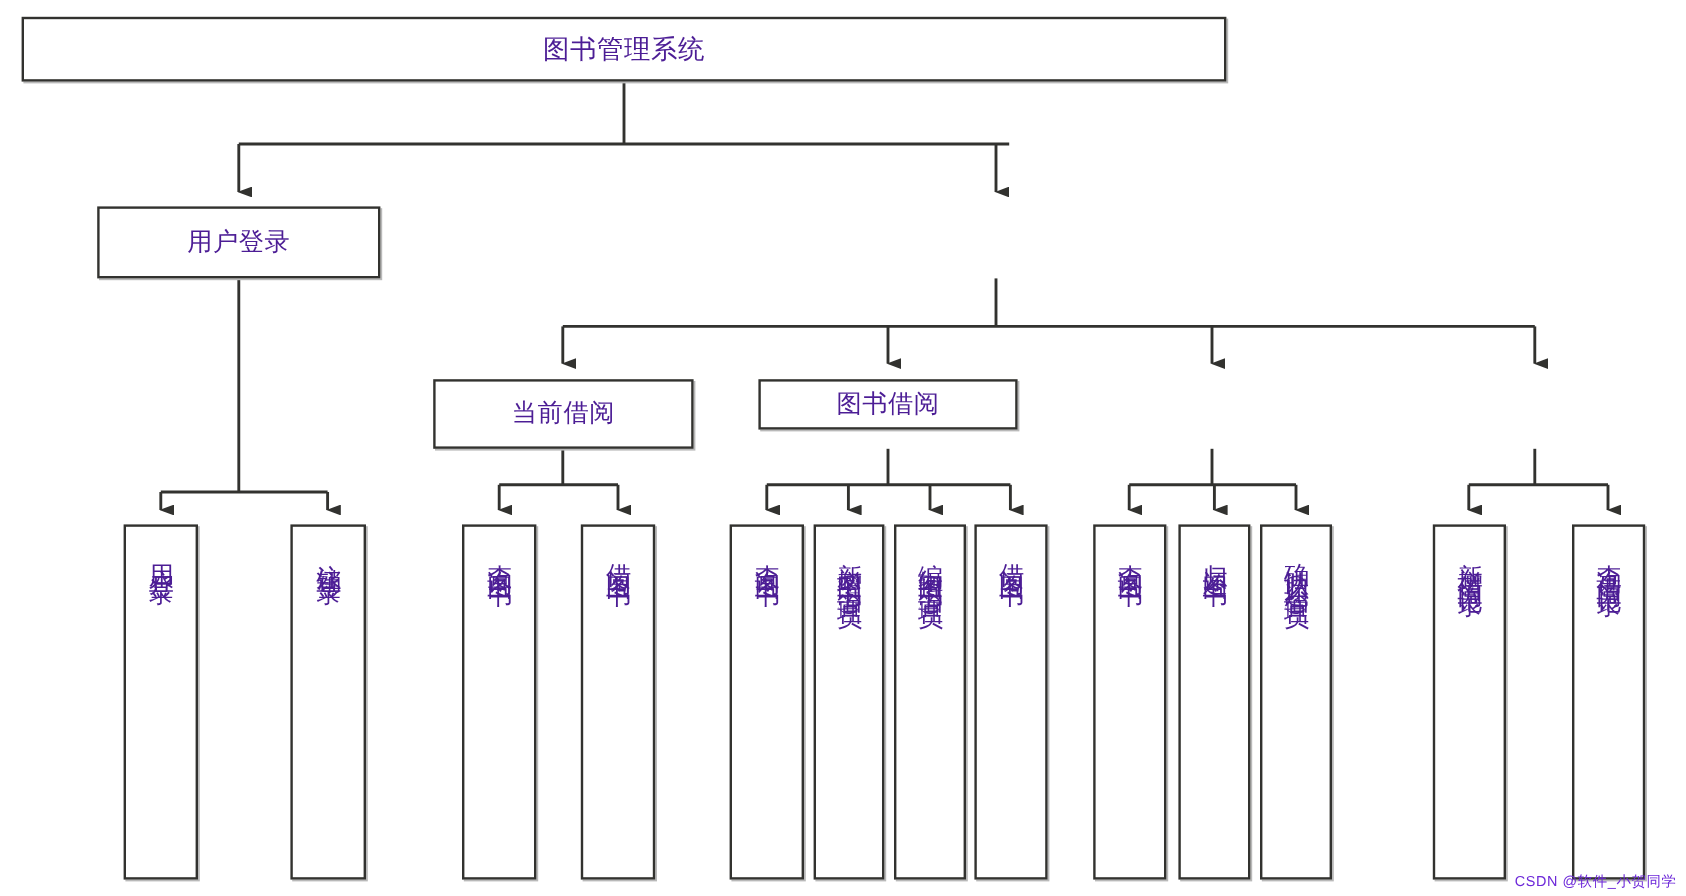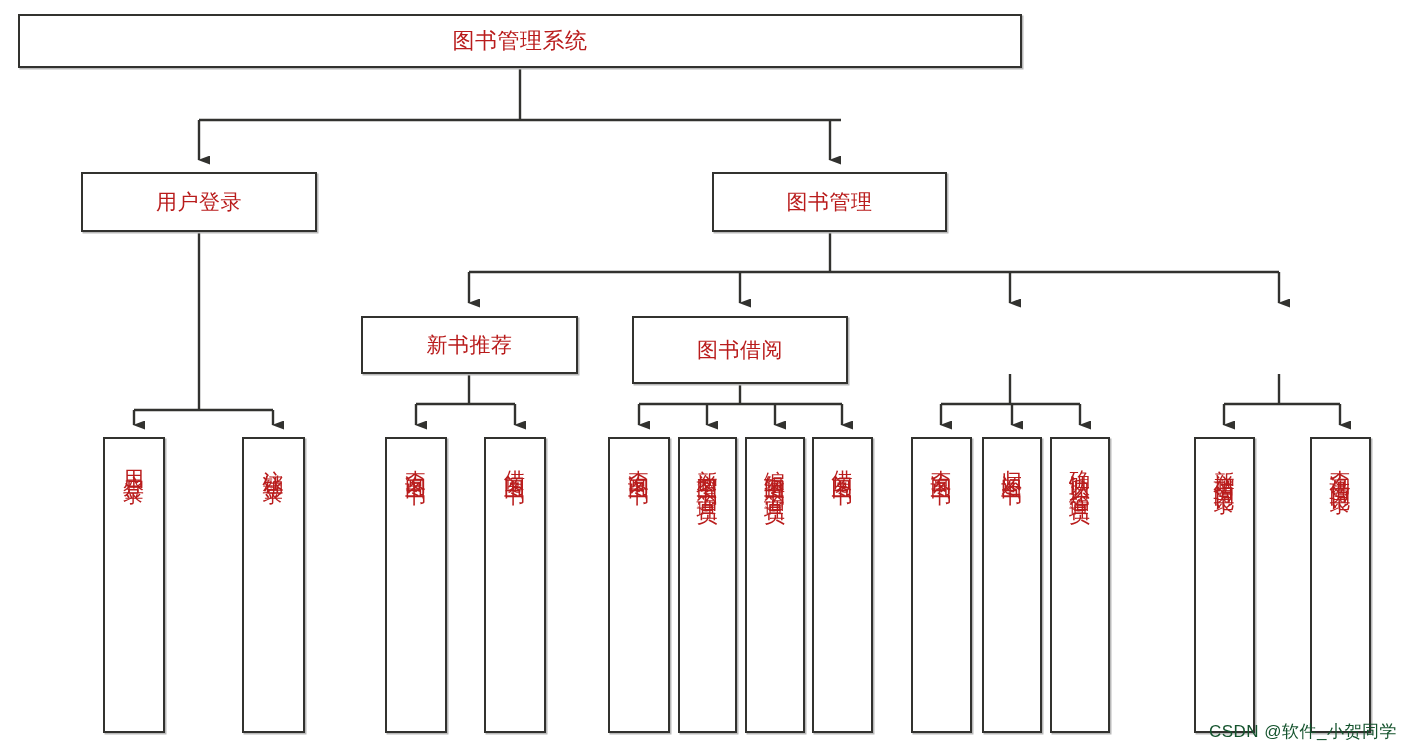--- a/index.html
+++ b/index.html
@@ -29,21 +29,21 @@
     position: absolute;
     box-sizing: border-box;
     background: #ffffff;
     border: 2px solid #32322f;
     display: flex;
     align-items: center;
     justify-content: center;
     box-shadow: 1.5px 1.5px 0 0 #b9b9b9;
   }
   .node .label {
-    color: #b91c1c;
+    color: #4c1d95;
     letter-spacing: 0.5px;
     line-height: 1.15;
     text-align: right;
     white-space: nowrap;
   }
   .node.horizontal .label {
     font-size: 21px;
   }
   .node.root .label {
     font-size: 22px;
@@ -58,22 +58,22 @@
     text-orientation: upright;
     font-size: 21px;
     letter-spacing: 5px;
     line-height: 1;
     white-space: nowrap;
   }
   .watermark {
     position: absolute;
     right: 8px;
     bottom: 4px;
-    font-size: 17px;
-    color: #14532d;
+    font-size: 12px;
+    color: #6d28d9;
     letter-spacing: 0.5px;
     white-space: nowrap;
   }
 </style>
 </head>
 <body>
 
 <div id="canvas">
 
   <svg id="wires" viewBox="0 0 1405 747" xmlns="http://www.w3.org/2000/svg">
@@ -126,28 +126,25 @@
     </g>
   </svg>
 
   <div class="node root horizontal" style="left:18px; top:14px; width:1004px; height:54px;">
     <span class="label">图书管理系统</span>
   </div>
 
   <div class="node horizontal" style="left:81px; top:172px; width:236px; height:60px;">
     <span class="label">用户登录</span>
   </div>
-  <div class="node horizontal" style="left:712px; top:172px; width:235px; height:60px;">
-    <span class="label">图书管理</span>
-  </div>
 
   <div class="node horizontal" style="left:361px; top:316px; width:217px; height:58px;">
-    <span class="label">新书推荐</span>
+    <span class="label">当前借阅</span>
   </div>
-  <div class="node horizontal" style="left:632px; top:316px; width:216px; height:68px;">
+  <div class="node horizontal" style="left:632px; top:316px; width:216px; height:42px;">
     <span class="label">图书借阅</span>
   </div>
 
   <div class="node vertical" style="left:103px; top:437px; width:62px; height:296px;">
     <span class="label">用户登录</span>
   </div>
   <div class="node vertical" style="left:242px; top:437px; width:63px; height:296px;">
     <span class="label">注销登录</span>
   </div>
 

